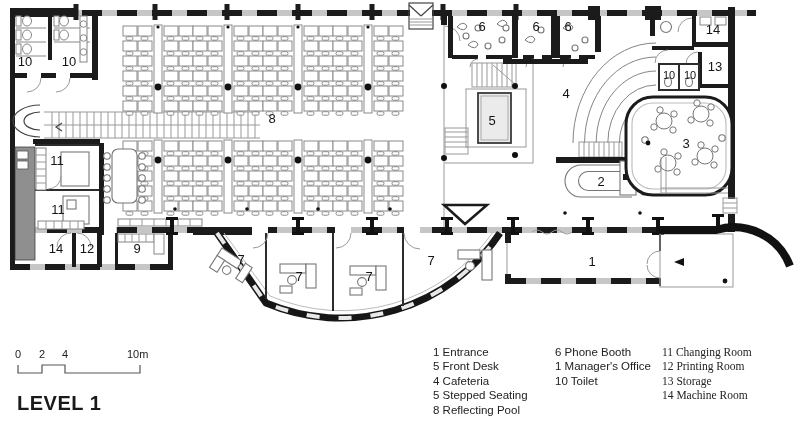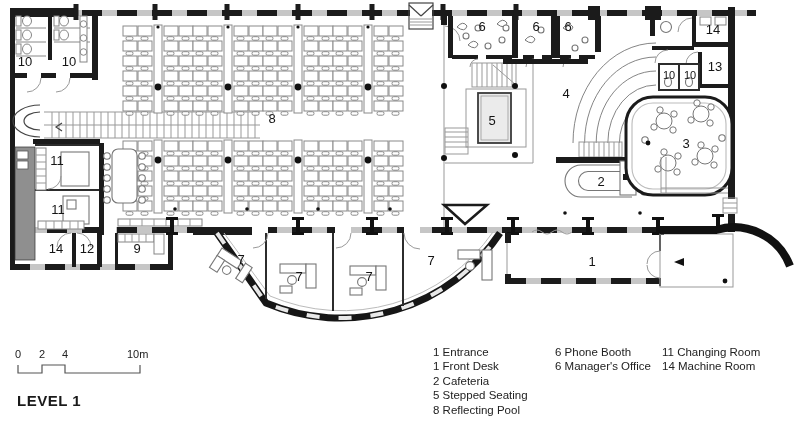--- a/index.html
+++ b/index.html
@@ -14,23 +14,23 @@
   .furn{fill:#fff;stroke:#858585;stroke-width:1;}
   .furn2{fill:#fff;stroke:#777;stroke-width:1.1;}
   .arcd{fill:none;stroke:#777;stroke-width:.9;}
   .rn{font-size:13px;fill:#141414;text-anchor:middle;}
   .rnsm{font-size:11px;fill:#141414;text-anchor:middle;}
   .dash{stroke:#1b1b1b;stroke-width:6;stroke-dasharray:20 15;fill:none;}
   .dot{fill:#111;}
   #footer{position:absolute;left:0;top:335px;width:800px;height:94px;}
   #scalebar{position:absolute;left:0;top:5px;}
   #scalebar text{font-size:11px;fill:#222;}
-  #level-title{position:absolute;left:17px;top:57px;font-size:15px;font-weight:bold;letter-spacing:.5px;color:#1a1a1a;}
+  #level-title{position:absolute;left:17px;top:57px;font-size:20px;font-weight:bold;letter-spacing:.5px;color:#1a1a1a;}
   .leg-col{position:absolute;top:10px;font-size:11.5px;line-height:14.4px;color:#222;white-space:nowrap;}
-  #legcol0{left:433px;} #legcol1{left:547px;margin-left:8px;} #legcol2{left:662px;}
+  #legcol0{left:433px;} #legcol1{left:547px;margin-left:8px;} #legcol2{left:662px;font-family:Liberation Serif, serif;}
 </style>
 </head>
 <body>
 
 <svg id="plan" width="800" height="335" viewBox="0 0 800 335">
   <defs>
     <g id="drow">
       <rect x="1" y="2" width="14" height="10"></rect>
         <rect x="16" y="2" width="14" height="10"></rect>
       <rect x="42" y="2" width="14" height="10"></rect>
@@ -529,26 +529,29 @@
   <svg id="scalebar" width="180" height="45">
     <text x="15" y="18">0</text>
     <text x="39" y="18">2</text>
     <text x="62" y="18">4</text>
     <text x="127" y="18">10m</text>
     <path d="M18 25 V33 H42 V25 H65 V33 H140 V25" fill="none" stroke="#555" stroke-width="1.2"></path>
   </svg>
   <div id="level-title">LEVEL 1</div>
   <div class="leg-col" id="legcol0">
     <div>1 Entrance</div>
-    <div>1 Front Desk</div>
-    <div>2 Cafeteria</div>
+    <div>5 Front Desk</div>
+    <div>4 Cafeteria</div>
     <div>5 Stepped Seating</div>
     <div>8 Reflecting Pool</div>
   </div>
   <div class="leg-col" id="legcol1">
     <div>6 Phone Booth</div>
-    <div>6 Manager's Office</div>
+    <div>1 Manager's Office</div>
+    <div>10 Toilet</div>
   </div>
   <div class="leg-col" id="legcol2">
     <div>11 Changing Room</div>
+    <div>12 Printing Room</div>
+    <div>13 Storage</div>
     <div>14 Machine Room</div>
   </div>
 </div>
 
 </body></html>

